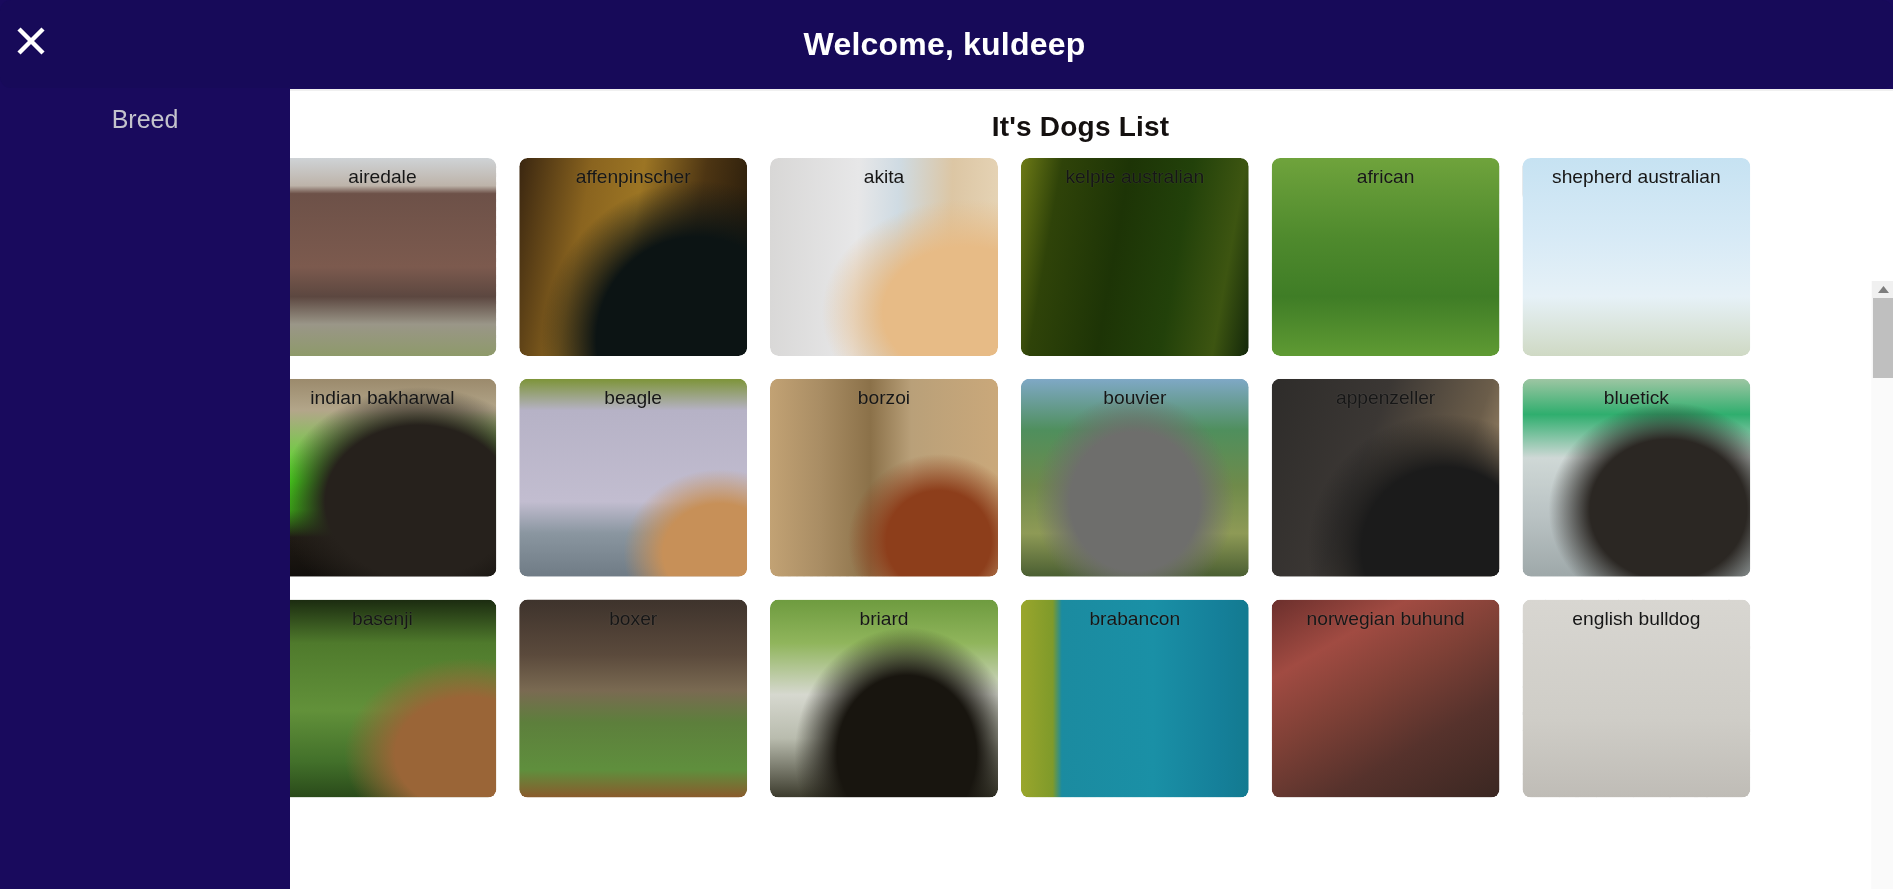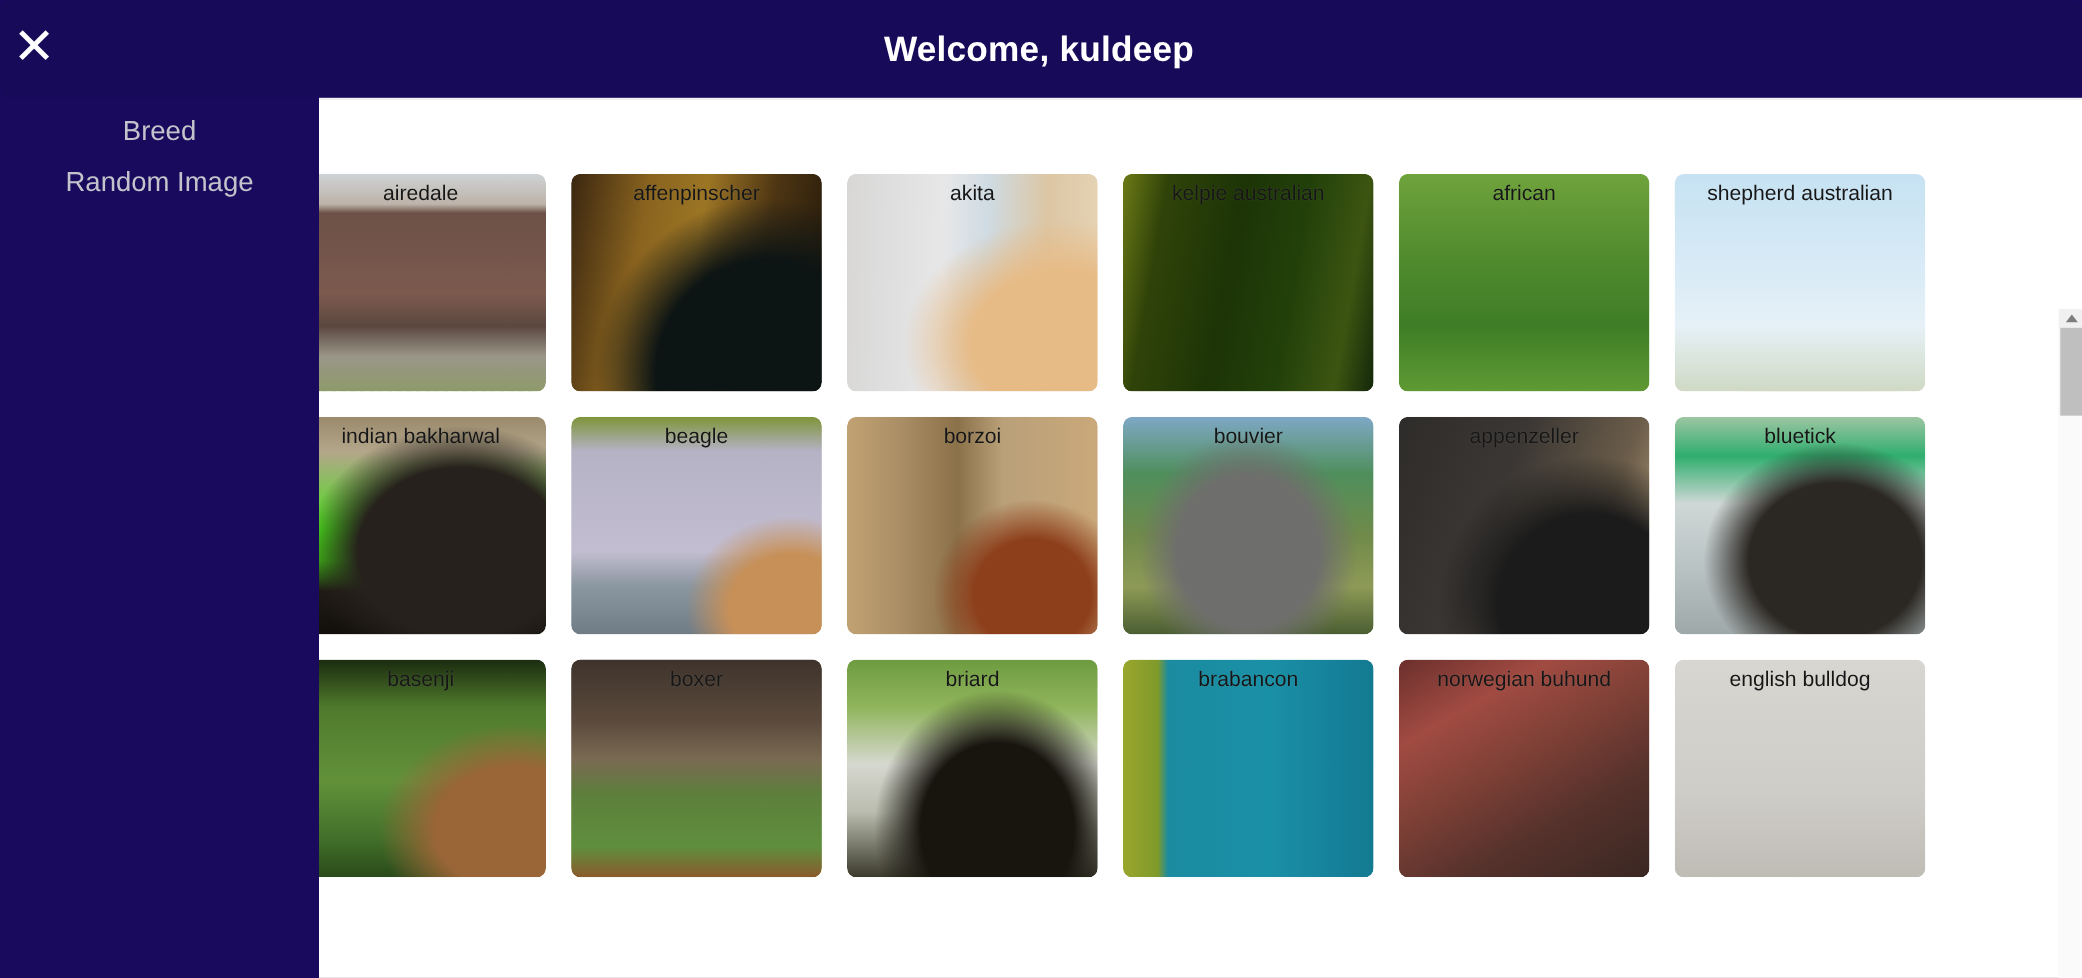--- a/index.html
+++ b/index.html
@@ -41,21 +41,21 @@
     border: none; border-radius: 5px;
     display: flex; align-items: center; justify-content: center;
     cursor: pointer;
     font-family: "Liberation Sans", sans-serif;
   }
 
   
   .sidebar {
     position: absolute; left: 0; top: 88px; width: 290px; height: 801px;
     background: #190a5d;
-    display: flex; flex-direction: column; align-items: flex-start;
+    display: flex; flex-direction: row; align-items: flex-start;
     padding-top: 8px;
     z-index: 20;
   }
   .sidebar-item {
     width: 100%;
     text-align: center;
     color: #c3c3cc;
     font-size: 25px;
     line-height: 47px;
     cursor: pointer;
@@ -164,24 +164,24 @@
       <svg width="46" height="46" viewBox="0 0 46 46" aria-hidden="true">
         <line x1="11" y1="11" x2="35" y2="35" stroke="#ffffff" stroke-width="4.5" stroke-linecap="butt"></line>
         <line x1="35" y1="11" x2="11" y2="35" stroke="#ffffff" stroke-width="4.5" stroke-linecap="butt"></line>
       </svg>
     </div>
     <div class="welcome-title">Welcome, kuldeep</div>
   </div>
 
   <nav class="sidebar">
     <div class="sidebar-item">Breed</div>
-    <div class="sidebar-item two-line">Random Image</div>
   </nav>
 
   <section class="content-panel">
+    <h1 class="page-title">It's Dogs List</h1>
 
     <div class="grid-scroll">
       <div class="grid" id="dogs-grid">
           <div class="card">
             <div class="card-photo" style="background-image: linear-gradient(rgb(207, 211, 214) 0%, rgb(189, 179, 169) 14%, rgb(109, 81, 72) 18%, rgb(124, 90, 78) 55%, rgb(92, 71, 64) 70%, rgb(154, 150, 136) 84%, rgb(142, 154, 106) 100%), repeating-linear-gradient(45deg, rgba(30, 25, 22, 0.55) 0px, rgba(30, 25, 22, 0.55) 2px, rgba(255, 255, 255, 0.12) 2px, rgba(255, 255, 255, 0.12) 5px); background-size: cover;"></div>
             <div class="card-label">airedale</div>
           </div>
           <div class="card">
             <div class="card-photo" style="background-image: radial-gradient(at 78% 92%, rgb(12, 20, 20) 0px, rgb(12, 20, 20) 40%, rgba(12, 20, 20, 0) 62%), linear-gradient(100deg, rgb(58, 38, 16) 0%, rgb(138, 100, 31) 28%, rgb(156, 117, 36) 48%, rgb(77, 53, 19) 72%, rgb(29, 20, 9) 100%); background-size: cover;"></div>
             <div class="card-label">affenpinscher</div>

